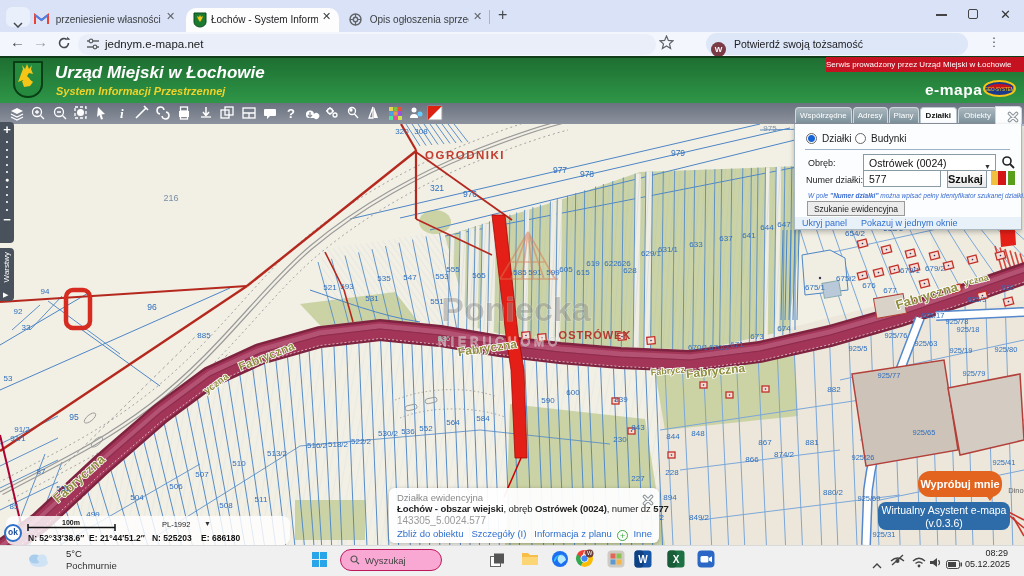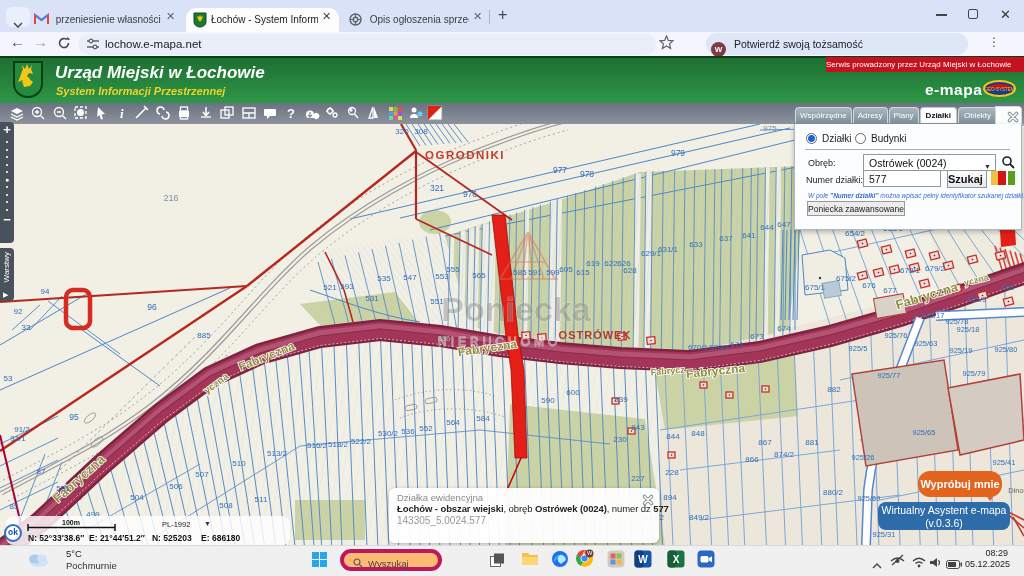--- a/index.html
+++ b/index.html
@@ -50,21 +50,21 @@
 <div class="abs" style="left:57px;top:36px;width:14px;height:14px"><svg width="14" height="14" viewBox="0 0 14 14">
       <path d="M11.5,7 a4.5,4.5 0 1 1 -1.7,-3.5" fill="none" stroke="#45484d" stroke-width="1.6"></path>
       <path d="M10,0.8 L10.3,3.9 L13.3,3.4 Z" fill="#45484d"></path>
     </svg></div>
 <div class="abs" style="left:78px;top:33.5px;width:578px;height:21px;background:#e9eef8;border-radius:11px"></div>
 <div class="abs" style="left:86px;top:37px;width:14px;height:14px"><svg width="14" height="14" viewBox="0 0 14 14" stroke="#5f6368" stroke-width="1.3" fill="none">
       <path d="M1,4 h12 M1,10 h12"></path>
       <circle cx="5" cy="4" r="1.8" fill="#f3f6fd"></circle>
       <circle cx="9" cy="10" r="1.8" fill="#f3f6fd"></circle>
     </svg></div>
-<div class="abs" style="left:105px;top:36px;font-size:11.5px;color:#202124;line-height:16px">lochow.e-mapa.net</div>
+<div class="abs" style="left:105px;top:36px;font-size:11.5px;color:#202124;line-height:16px">jednym.e-mapa.net</div>
 <div class="abs" style="left:659px;top:35px;width:15px;height:15px"><svg width="15" height="15" viewBox="0 0 15 15">
       <path d="M7.5,1 L9.4,5.4 L14,5.8 L10.5,8.9 L11.6,13.5 L7.5,11 L3.4,13.5 L4.5,8.9 L1,5.8 L5.6,5.4 Z" fill="none" stroke="#5f6368" stroke-width="1.2"></path>
     </svg></div>
 <div class="abs" style="left:706px;top:32.5px;width:262px;height:22px;background:#dde7f8;border-radius:11px;font-size:10.5px;color:#202124;line-height:22px">
  <span style="display:inline-block;width:15px;height:15px;border-radius:50%;background:#7b3a46;color:#fff;font-size:8px;text-align:center;line-height:15px;vertical-align:-4px;margin-left:5px;font-weight:bold">W</span>
  <span style="margin-left:5px">Potwierdź swoją tożsamość</span>
 </div>
 <div class="abs" style="left:988px;top:35px;font-size:12px;color:#45484d;letter-spacing:0">⋮</div>
 
 <div class="abs" style="left:0;top:56px;width:1024px;height:2px;background:#0e3d17"></div>
@@ -714,21 +714,22 @@
         <circle cx="6" cy="6" r="4" fill="none" stroke="#222" stroke-width="1.6"></circle>
         <path d="M9,9 L13,13" stroke="#222" stroke-width="1.8"></path>
       </svg></div>
   <div style="position:absolute;left:11px;top:51px;font-size:9px;color:#222">Numer działki:</div>
   <div style="position:absolute;left:68px;top:46px;width:78px;height:17px;border:1px solid #8a9aa5;background:#fff;font-size:10.5px;color:#111;line-height:16px;padding-left:5px">577</div>
   <div style="position:absolute;left:152px;top:46px;width:40px;height:18px;border:1px solid #8a9aa5;background:linear-gradient(#fdfdfd,#e8e8e8);font-size:11px;font-weight:bold;color:#111;line-height:17px">Szukaj</div>
   <div style="position:absolute;left:196px;top:47px;width:7px;height:14px;background:#f0c040"></div>
   <div style="position:absolute;left:203px;top:47px;width:8px;height:14px;background:#d41515"></div>
   <div style="position:absolute;left:213px;top:47px;width:7px;height:14px;background:#5a9e1e"></div>
   <div style="position:absolute;left:13px;top:68px;font-size:6.5px;font-style:italic;color:#3a6cd0;white-space:nowrap">W pole <b>"Numer działki"</b> można wpisać pełny identyfikator szukanej działki.</div>
-  <div style="position:absolute;left:12px;top:77px;width:98px;height:15px;border:1px solid #999;background:#ececec;font-size:8.5px;color:#222;text-align:center;line-height:14px;white-space:nowrap">Poniecka zaawansowane</div>
+  <div style="position:absolute;left:12px;top:77px;width:98px;height:15px;border:1px solid #999;background:#ececec;font-size:8.5px;color:#222;text-align:center;line-height:14px;white-space:nowrap">Szukanie ewidencyjna</div>
+  <div style="position:absolute;left:0;bottom:0;width:100%;height:12px;background:#e9f1f8;font-size:9px;color:#2e6fd0;line-height:12px"><span style="margin-left:7px">Ukryj panel</span><span style="margin-left:14px">Pokazuj w jednym oknie</span></div>
 </div>
 
 <div class="abs" style="left:0;top:122px;width:14px;height:121px;background:#49525c;border-radius:0 4px 4px 0;color:#fff;text-align:center">
   <div style="font-size:13px;font-weight:bold;line-height:16px">+</div>
   <div style="font-size:7px;line-height:7.5px">•<br>•<br>•<br>•<br>•<br>●<br>•<br>•<br>•<br>•</div>
   <div style="font-size:13px;font-weight:bold;line-height:14px">−</div>
 </div>
 <div class="abs" style="left:0;top:248px;width:14px;height:53px;background:#49525c;border-radius:0 4px 4px 0;color:#fff">
   <div style="position:absolute;left:2px;top:4px;font-size:8px;writing-mode:vertical-rl;transform:rotate(180deg)">Warstwy</div>
   <div style="position:absolute;left:3px;bottom:2px;font-size:7px">▶</div>
@@ -745,41 +746,42 @@
 <div class="abs" style="left:28px;top:533px;font-size:8.5px;font-weight:bold;color:#111;white-space:nowrap">N: 52°33′38.6″ &nbsp;E: 21°44′51.2″ &nbsp;&nbsp;N: 525203 &nbsp;&nbsp;&nbsp;E: 686180</div>
 
 <div class="abs" style="left:389px;top:488px;width:270px;height:55px;background:rgba(255,255,255,.94);border-radius:6px;box-shadow:0 1px 4px rgba(0,0,0,.25)">
   <div style="position:absolute;left:8px;top:4px;font-size:9.5px;color:#8a8a8a">Działka ewidencyjna</div>
   <div style="position:absolute;right:7px;top:4px;width:10px;height:10px"><svg width="12" height="12" viewBox="0 0 12 12">
         <path d="M2.5,2.5 L9.5,9.5 M9.5,2.5 L2.5,9.5" stroke="#8a9398" stroke-width="3.6" stroke-linecap="round"></path>
         <path d="M2.5,2.5 L9.5,9.5 M9.5,2.5 L2.5,9.5" stroke="#fff" stroke-width="1.6" stroke-linecap="round"></path>
       </svg></div>
   <div style="position:absolute;left:8px;top:15px;font-size:9.5px;color:#222;white-space:nowrap;letter-spacing:-0.1px"><b>Łochów - obszar wiejski</b>, obręb <b>Ostrówek (0024)</b>, numer dz <b>577</b></div>
   <div style="position:absolute;left:8px;top:27px;font-size:10px;color:#999">143305_5.0024.577</div>
+  <div style="position:absolute;left:8px;top:40px;font-size:9.5px;color:#2e6fd0;white-space:nowrap">Zbliż do obiektu &nbsp;&nbsp;Szczegóły (I) &nbsp;&nbsp;Informacja z planu &nbsp;<span style="display:inline-block;width:11px;height:11px;border:1.3px solid #4a4;border-radius:50%;color:#4a4;font-size:9px;line-height:10px;text-align:center;vertical-align:-2px">+</span>&nbsp; Inne</div>
 </div>
 
 <div class="abs" style="left:918px;top:471px;width:84px;height:26px;background:#e2641e;border-radius:12px;color:#fff;font-size:11px;font-weight:bold;text-align:center;line-height:26px">Wypróbuj mnie</div>
 <div class="abs" style="left:985px;top:494px;width:0;height:0;border-left:5px solid transparent;border-right:5px solid transparent;border-top:7px solid #e2641e"></div>
 <div class="abs" style="left:878px;top:502px;width:132px;height:28px;background:#2d6ca8;border-radius:8px;color:#fff;font-size:10.5px;text-align:center;line-height:13px;padding-top:2px">Wirtualny Asystent e-mapa<br>(v.0.3.6)</div>
 
 <div class="abs" style="left:0;top:545px;width:1024px;height:31px;background:#eff0ef;border-top:1px solid #d8d9da"></div>
 <div class="abs" style="left:26px;top:551px;width:26px;height:17px"><svg width="26" height="17" viewBox="0 0 26 17">
       <ellipse cx="13" cy="11.5" rx="9" ry="4.5" fill="#cfe3f5"></ellipse>
       <ellipse cx="9" cy="8" rx="6" ry="4.5" fill="#a9cdec"></ellipse>
       <ellipse cx="16" cy="7.5" rx="5" ry="4" fill="#cfe3f5"></ellipse>
     </svg></div>
 <div class="abs" style="left:66px;top:548px;font-size:9.5px;color:#222">5°C</div>
 <div class="abs" style="left:66px;top:560px;font-size:9.5px;color:#333">Pochmurnie</div>
 <div class="abs" style="left:312px;top:552px;width:15px;height:15px"><svg width="15" height="15" viewBox="0 0 15 15">
       <rect x="0" y="0" width="7" height="7" fill="#2aa6e8"></rect>
       <rect x="8" y="0" width="7" height="7" fill="#2aa6e8"></rect>
       <rect x="0" y="8" width="7" height="7" fill="#2aa6e8"></rect>
       <rect x="8" y="8" width="7" height="7" fill="#2aa6e8"></rect>
     </svg></div>
-<div class="abs" style="left:340px;top:549px;width:102px;height:22px;background:#fdba74;border:4px solid #be185d;border-radius:11px;font-size:9.5px;color:#444;line-height:21px"><span style="display:inline-block;width:10px;height:10px;margin-left:9px;vertical-align:-1px"><svg width="10" height="10" viewBox="0 0 10 10">
+<div class="abs" style="left:340px;top:549px;width:102px;height:22px;background:#f9a8d4;border:1px solid #be185d;border-radius:11px;font-size:9.5px;color:#444;line-height:21px"><span style="display:inline-block;width:10px;height:10px;margin-left:9px;vertical-align:-1px"><svg width="10" height="10" viewBox="0 0 10 10">
         <circle cx="4" cy="4" r="3" fill="none" stroke="#555" stroke-width="1.2"></circle>
         <path d="M6.3,6.3 L9,9" stroke="#555" stroke-width="1.2"></path>
       </svg></span><span style="margin-left:5px">Wyszukaj</span></div>
 <div class="abs" style="left:490px;top:553px;width:15px;height:15px"><svg width="15" height="15" viewBox="0 0 15 15">
       <rect x="0.5" y="3.5" width="10" height="10" fill="#fff" stroke="#666"></rect>
       <rect x="4" y="0.5" width="10" height="10" fill="#555"></rect>
     </svg></div>
 <div class="abs" style="left:521px;top:551px;width:18px;height:16px"><svg width="18" height="16" viewBox="0 0 18 16">
       <path d="M1,2 h6 l2,2 h8 v10 h-16 Z" fill="#f7bf4a"></path>
       <path d="M1,6 h16 v8 h-16 Z" fill="#fcd575"></path>

